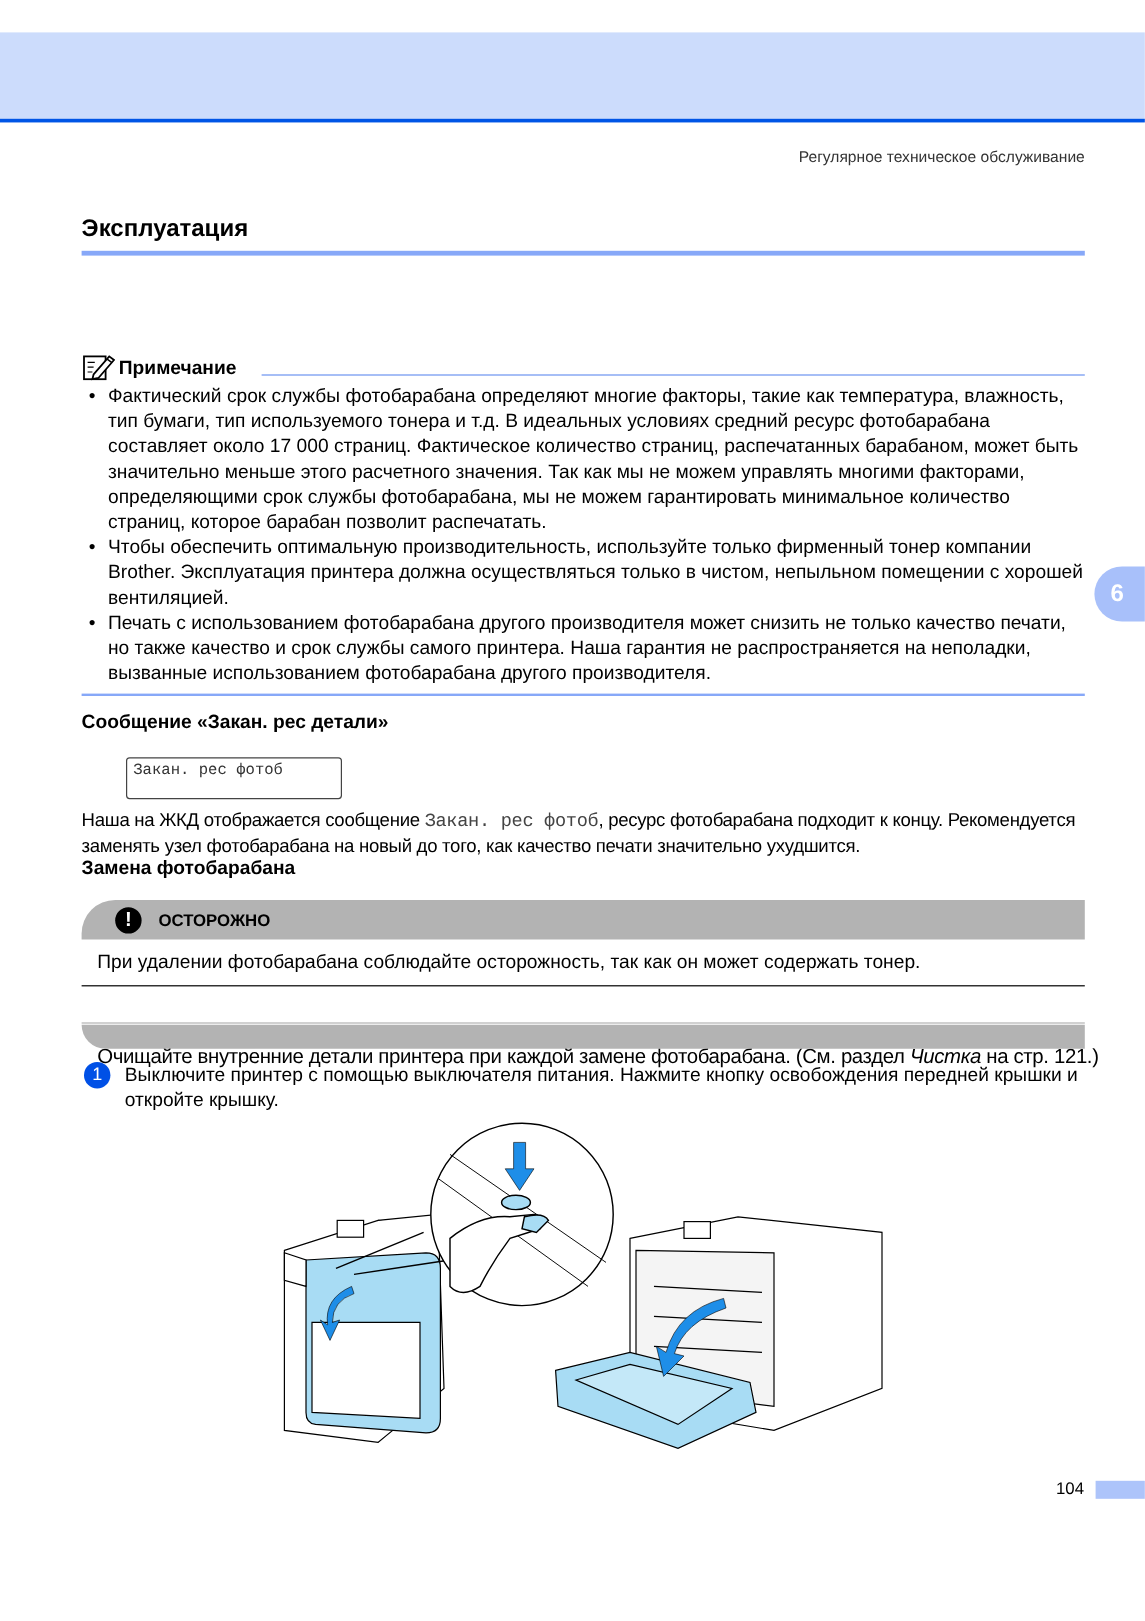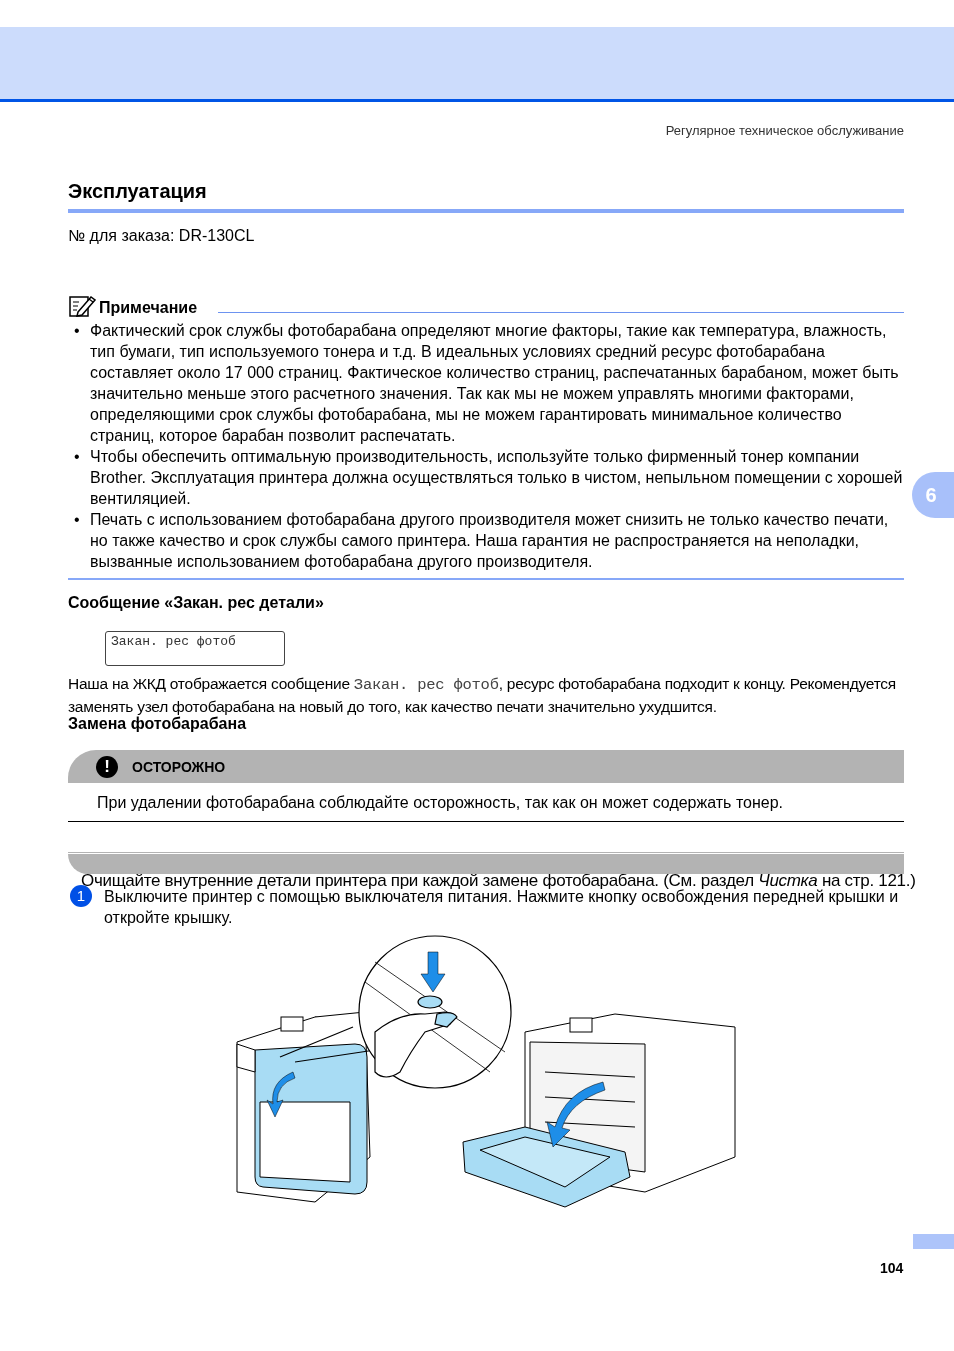--- a/index.html
+++ b/index.html
@@ -17,43 +17,42 @@
   .bullets li { position:relative; padding-left:22px; }
   .bullets li .dot { position:absolute; left:6px; top:0; }
   .note-bottom { position:absolute; left:68px; top:578px; width:836px; height:2px; background:#87a8f8; }
   .h2 { position:absolute; left:68px; font-size:16px; font-weight:bold; }
   .lcd { position:absolute; left:105px; top:631px; width:180px; height:35px; border:1.5px solid #444; border-radius:3px; font-family:"Liberation Mono", monospace; font-size:13px; color:#333; padding:2px 5px; box-sizing:border-box; }
   .para2 { position:absolute; left:68px; top:673px; width:860px; font-size:15.5px; line-height:21px; letter-spacing:-0.25px; }
   .mono { font-family:"Liberation Mono", monospace; color:#444; }
   .caution-head { position:absolute; left:68px; top:750px; width:836px; height:33px; background:#b3b3b3; border-top-left-radius:28px; }
   .caution-icon { position:absolute; left:28px; top:6px; width:22px; height:22px; border-radius:50%; background:#000; color:#fff; font-weight:bold; font-size:17px; text-align:center; line-height:22px; }
   .caution-title { position:absolute; left:64px; top:9px; font-size:14px; font-weight:bold; }
-  .caution-text1 { position:absolute; left:81px; top:794px; font-size:16px;margin-left:16px; }
+  .caution-text1 { position:absolute; left:81px; top:794px; font-size:16px; }
   .caution-rule1 { position:absolute; left:68px; top:821px; width:836px; height:1px; background:#000; }
   .caution-text2 { position:absolute; left:81px; top:829px; font-size:17px; letter-spacing:-0.3px;margin-top:42px; }
   .caution-rule2 { position:absolute; left:68px; top:852px; width:836px; height:1px; background:#b3b3b3; }
   .caution-foot { position:absolute; left:68px; top:854px; width:836px; height:20px; background:#b3b3b3; border-bottom-left-radius:22px; }
   .step-num { position:absolute; left:70px; top:885px; width:22px; height:22px; border-radius:50%; background:#0050e6; color:#fff; font-size:15px; text-align:center; line-height:22px; }
   .step-text { position:absolute; left:104px; top:886px; width:810px; font-size:16px; line-height:21px; }
   .illus { position:absolute; left:225px; top:932px; width:520px; height:280px; }
   .chapter-tab { position:absolute; left:912px; top:472px; width:42px; height:46px; background:#a8c0fa; border-top-left-radius:23px; border-bottom-left-radius:23px; color:#fff; font-weight:bold; font-size:20px; line-height:46px; text-align:center; box-sizing:border-box; padding-right:4px; }
-  .page-num { position:absolute; left:880px; top:1232px; font-size:14px; font-weight:bold;margin-top:28px; }
+  .page-num { position:absolute; left:880px; top:1232px; font-size:14px; font-weight:normal; }
   .page-bar { position:absolute; left:913px; top:1234px; width:41px; height:15px; background:#adc4fa; }
 </style>
 </head>
 <body>
 
 <div class="topband"></div>
 <div class="running-head">Регулярное техническое обслуживание</div>
 
 <div class="h1">Эксплуатация</div>
 <div class="h1-rule"></div>
 
 <div class="intro">
-  <div>№ для заказа: DR-130CL</div>
 </div>
 
 <div class="note-head">
   <svg class="note-icon" viewBox="0 0 28 24">
     <rect x="2" y="3" width="18" height="19" fill="#fff" stroke="#000" stroke-width="1.5"></rect>
     <line x1="5" y1="8" x2="11" y2="8" stroke="#000" stroke-width="1"></line>
     <line x1="5" y1="12" x2="10" y2="12" stroke="#000" stroke-width="1"></line>
     <line x1="5" y1="16" x2="9" y2="16" stroke="#000" stroke-width="1"></line>
     <path d="M10 18 L23 3 L27 6 L14 21 L9 22 Z" fill="#fff" stroke="#000" stroke-width="1.5"></path>
     <line x1="21" y1="5" x2="25" y2="8" stroke="#000" stroke-width="1.2"></line>

